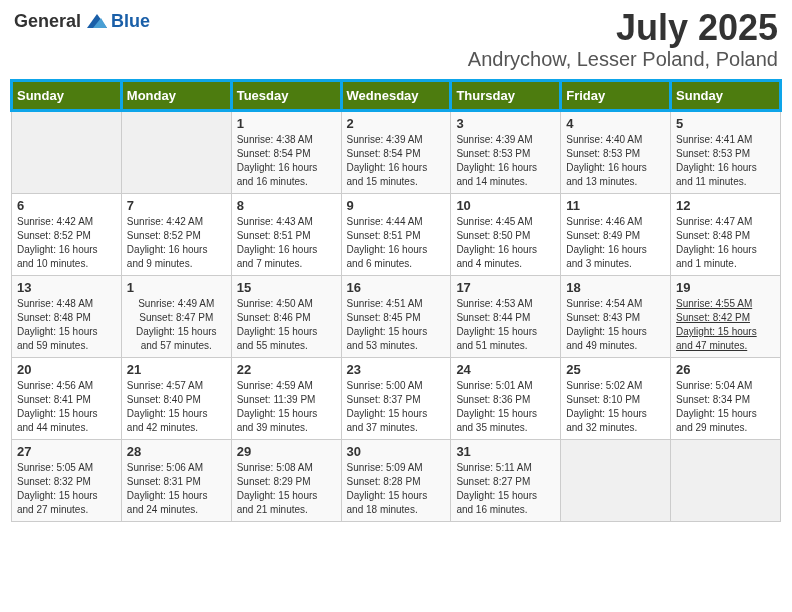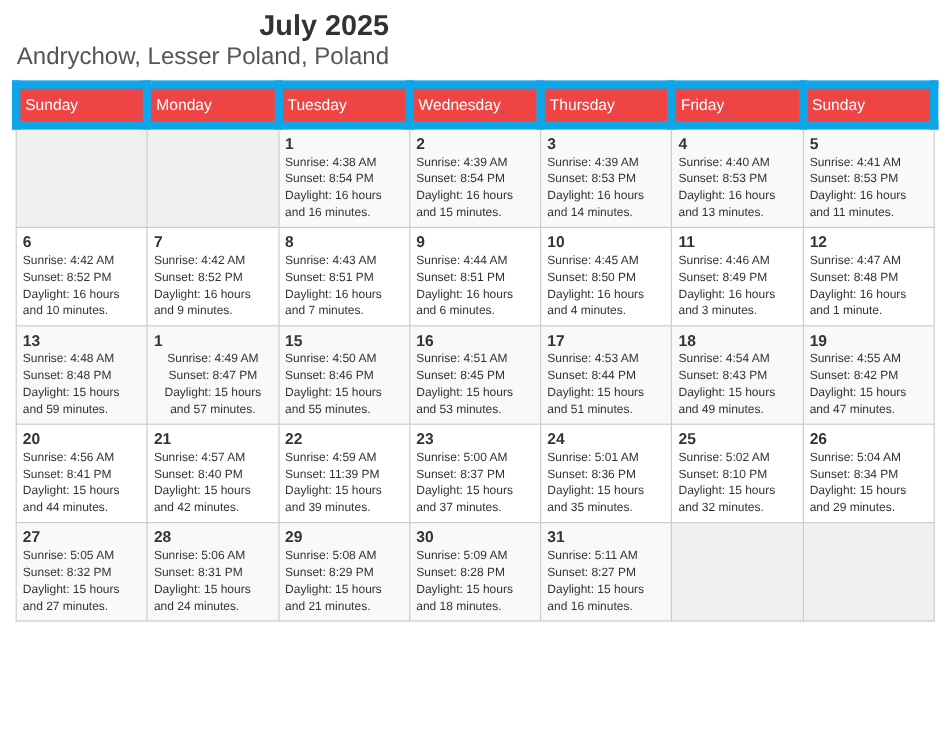--- a/index.html
+++ b/index.html
@@ -34,44 +34,44 @@
     }
     .logo-icon {
       width: 22px;
       height: 22px;
       margin-left: 2px;
     }
     .title-block {
       text-align: right;
     }
     .month-title {
-      font-size: 24px;
+      font-size: 36px;
       font-weight: bold;
       color: #333;
       line-height: 1;
     }
     .location-title {
       font-size: 20px;
       color: #555;
       margin-top: 2px;
       text-align: right;
     }
     .calendar {
       width: 100%;
       border-collapse: collapse;
       border: 1px solid #ccc;
     }
     .calendar th {
-      background-color: #ef4444;
+      background-color: #4d7c0f;
       color: #fff;
       font-size: 13px;
-      font-weight: normal;
+      font-weight: bold;
       padding: 6px 4px;
       text-align: left;
-      border: 7px solid #0ea5e9;
+      border: 3px solid #0ea5e9;
     }
     .calendar td {
       vertical-align: top;
       border: 1px solid #ccc;
       padding: 4px 5px;
       width: calc(100% / 7);
       min-height: 80px;
       background: #fff;
     }
     .calendar tr:nth-child(odd) td {
@@ -93,20 +93,29 @@
       line-height: 1.4;
     }
     .empty-cell {
       background: #f0f0f0 !important;
     }
   </style>
 </head>
 <body>
 
 <div class="header">
+  <div class="logo">
+    <span class="logo-text-general">General</span>
+    <svg class="logo-icon" viewBox="0 0 22 22" xmlns="http://www.w3.org/2000/svg">
+      <polygon points="2,18 12,4 22,18" fill="#1a5fa8"></polygon>
+      <polygon points="8,18 16,8 22,18" fill="#4a9fd4"></polygon>
+    </svg>
+    <br>
+    <span class="logo-text-blue">Blue</span>
+  </div>
   <div class="title-block">
     <div class="month-title">July 2025</div>
     <div class="location-title">Andrychow, Lesser Poland, Poland</div>
   </div>
 </div>
 
 <table class="calendar">
   <thead>
     <tr>
     <th>Sunday</th>
@@ -229,21 +238,21 @@
 Daylight: 15 hours and 51 minutes.</div>
         </td>
         <td>
           <span class="day-number">18</span>
           <div class="day-detail" style="white-space: pre-line;">Sunrise: 4:54 AM
 Sunset: 8:43 PM
 Daylight: 15 hours and 49 minutes.</div>
         </td>
         <td>
           <span class="day-number">19</span>
-          <div class="day-detail" style="white-space: pre-line;">Sunrise: 4:55 AM
+          <div class="day-detail" style="white-space: pre-line; text-decoration: underline;">Sunrise: 4:55 AM
 Sunset: 8:42 PM
 Daylight: 15 hours and 47 minutes.</div>
         </td>
       </tr>
       <tr>
         <td>
           <span class="day-number">20</span>
           <div class="day-detail" style="white-space: pre-line;">Sunrise: 4:56 AM
 Sunset: 8:41 PM
 Daylight: 15 hours and 44 minutes.</div>

